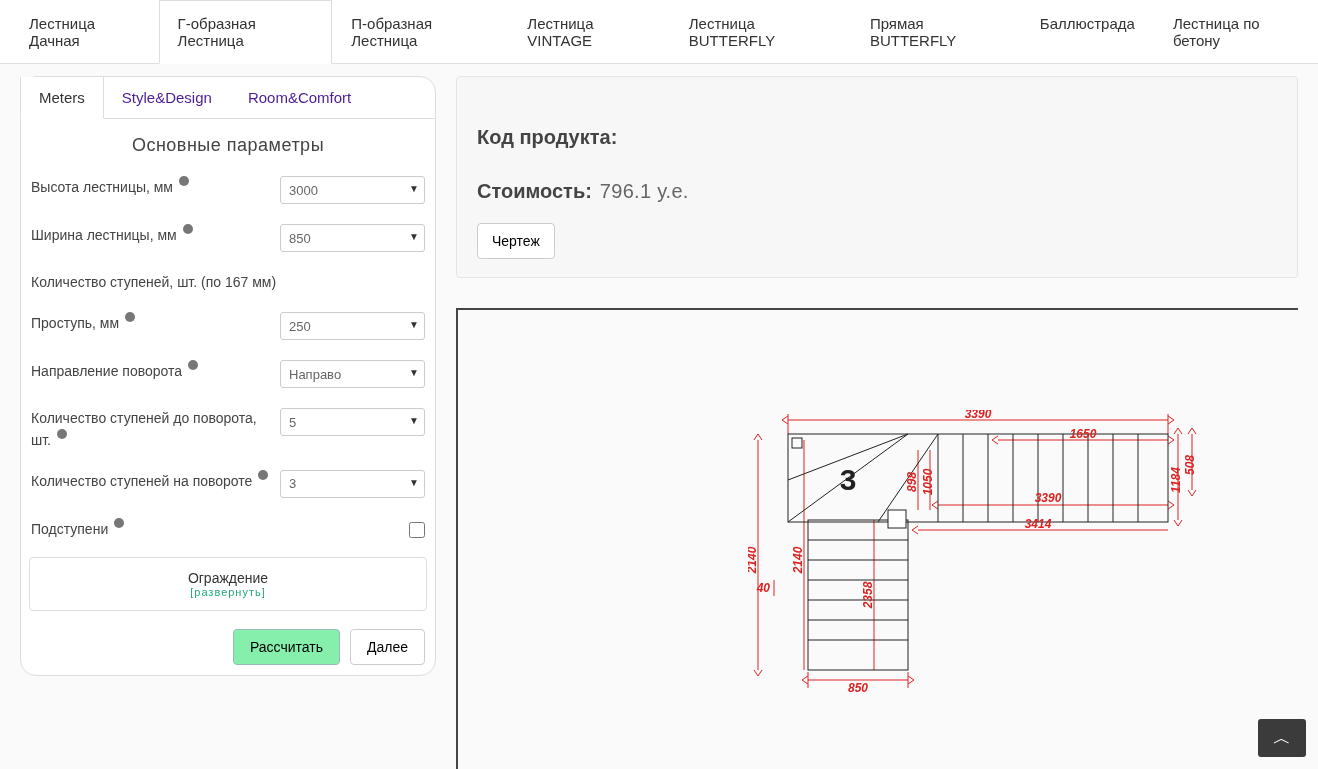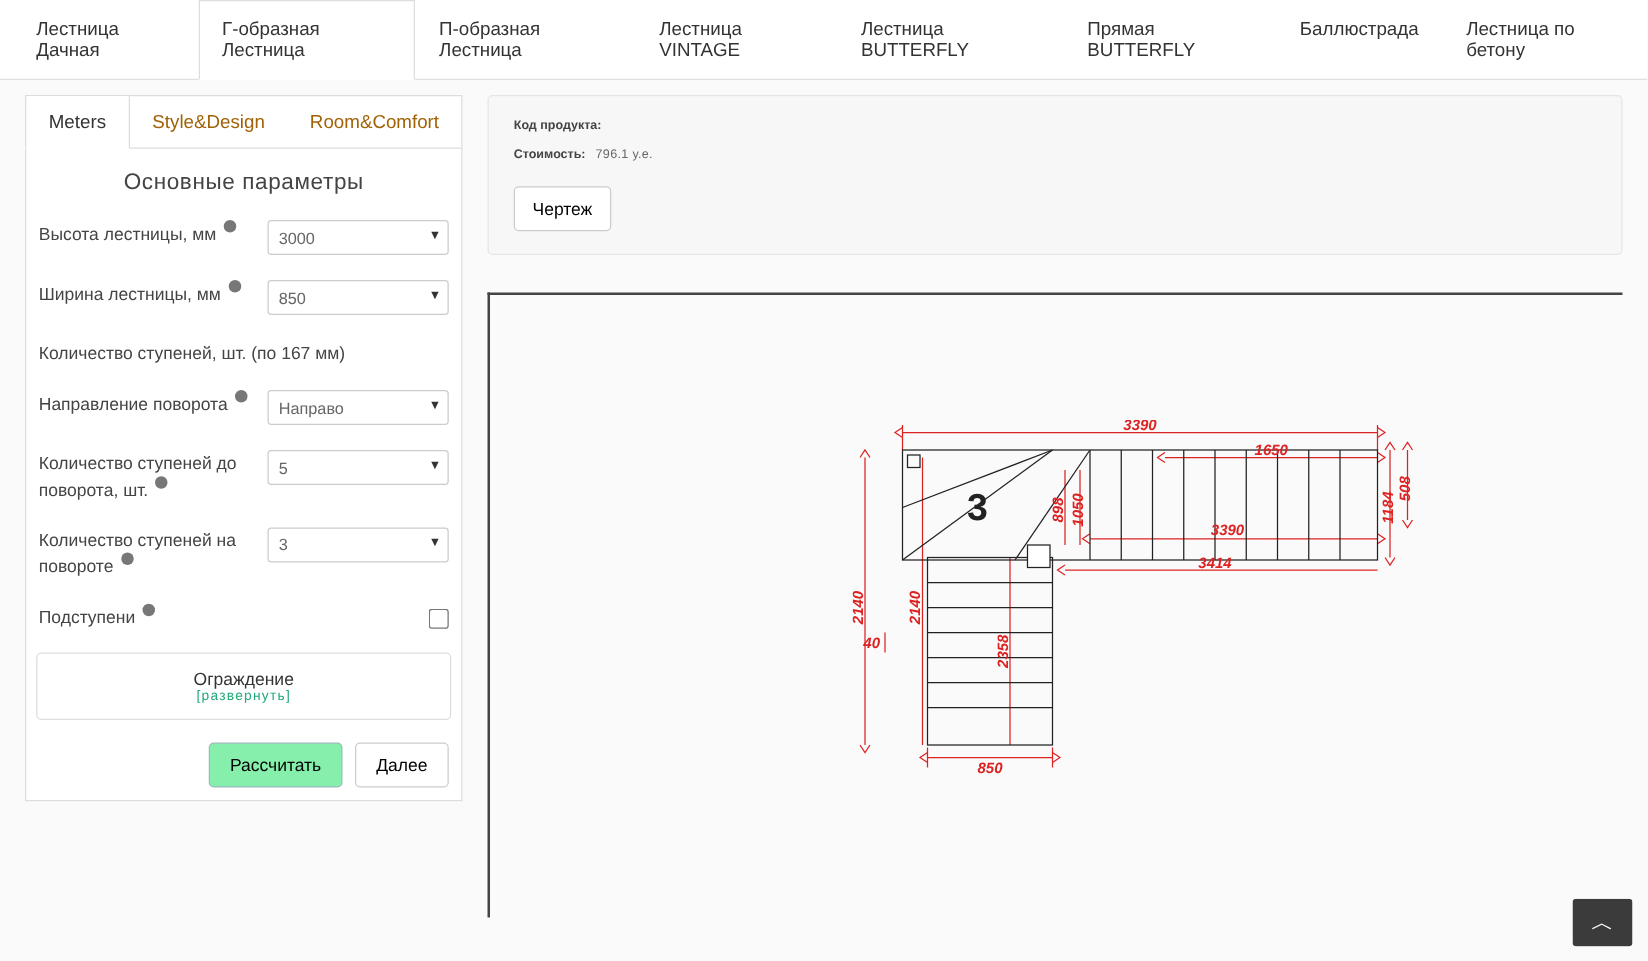--- a/index.html
+++ b/index.html
@@ -31,34 +31,34 @@
   position: relative;
   margin-bottom: -1px;
 }
 .layout {
   display: flex;
   align-items: flex-start;
   padding: 12px 20px;
   gap: 20px;
 }
 .left-panel {
-  width: 350px;
+  width: 416px;
   border: 1px solid #ddd;
-  border-radius: 0;
+  border-radius: 16px;
   background: #fff;
 }
 .inner-tabs {
   display: flex;
   border-bottom: 1px solid #ddd;
 }
 .inner-tab {
   padding: 12px 18px;
   cursor: pointer;
   font-size: 15px;
-  color: #a16207;
+  color: #4c1d95;
 }
 .inner-tab.active {
   background: #fff;
   border: 1px solid #ddd;
   border-top: none;
   border-bottom: 1px solid #fff;
   margin-bottom: -1px;
   margin-left: -1px;
   color: #333;
 }
@@ -160,21 +160,21 @@
   border: 1px solid #9bb;
 }
 .right-col { flex: 1; }
 .info-box {
   border: 1px solid #e5e5e5;
   background: #f7f7f7;
   border-radius: 4px;
   padding: 18px 20px;
   margin-bottom: 30px;
 }
-.info-line { margin-bottom: 12px; font-size: 10px; color: #444; display: flex; gap: 8px; flex-wrap: wrap; }
+.info-line { margin-bottom: 12px; font-size: 20px; color: #444; display: flex; gap: 8px; flex-wrap: wrap; margin-top: 31px; }
 .info-label { font-weight: bold; color: #444; white-space: nowrap; }
 .info-val { color: #666; letter-spacing: 0.3px; word-break: break-all; }
 .mini-btn {
   display: inline-block;
   padding: 9px 14px;
   border: 1px solid #ccc;
   border-radius: 4px;
   background: #fff;
   cursor: pointer;
   font-size: 14px;
@@ -242,20 +242,26 @@
       <div class="field-label"><span>Ширина лестницы, мм</span> <span class="hint-dot"></span></div>
       <div class="field-control sel-wrap">
         <select class="sel"><option>850</option></select>
       </div>
     </div>
 
     <div class="field-row">
       <div class="field-label"><span>Количество ступеней, шт. (по 167 мм)</span></div>
     </div>
 
+    <div class="field-row">
+      <div class="field-label"><span>Проступь, мм</span> <span class="hint-dot"></span></div>
+      <div class="field-control sel-wrap">
+        <select class="sel"><option>250</option></select>
+      </div>
+    </div>
 
     <div class="field-row">
       <div class="field-label"><span>Направление поворота</span> <span class="hint-dot"></span></div>
       <div class="field-control sel-wrap">
         <select class="sel"><option>Направо</option></select>
       </div>
     </div>
 
     <div class="field-row">
       <div class="field-label"><span>Количество ступеней до поворота, шт.</span> <span class="hint-dot"></span></div>

